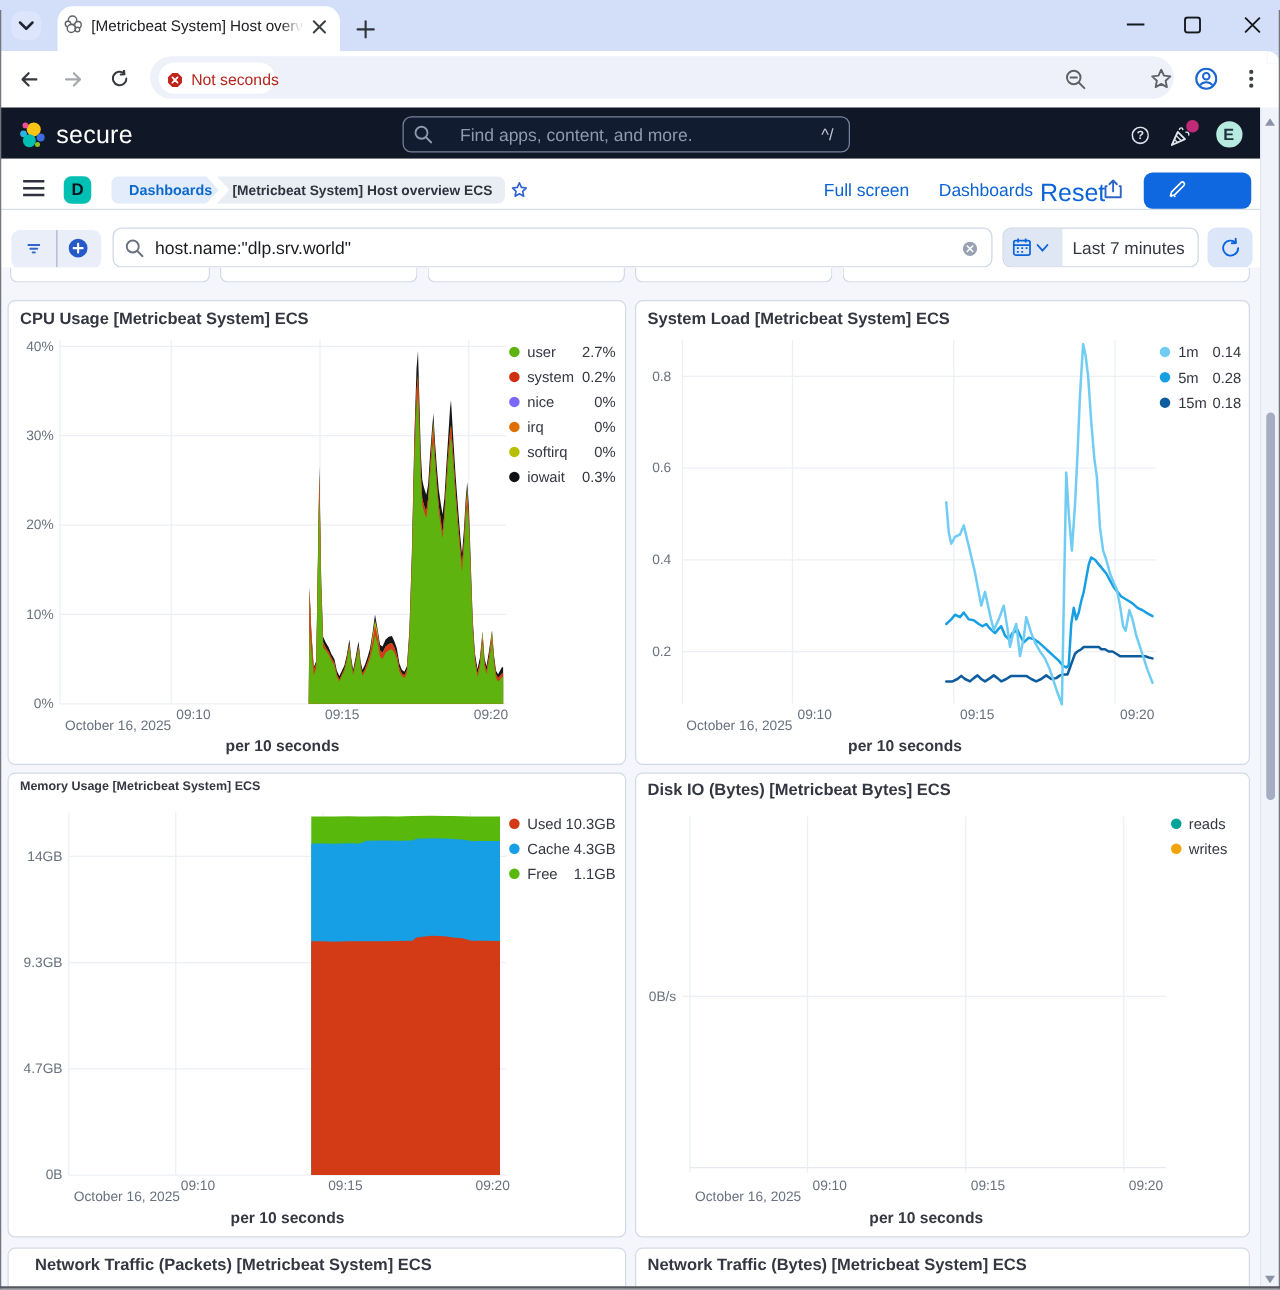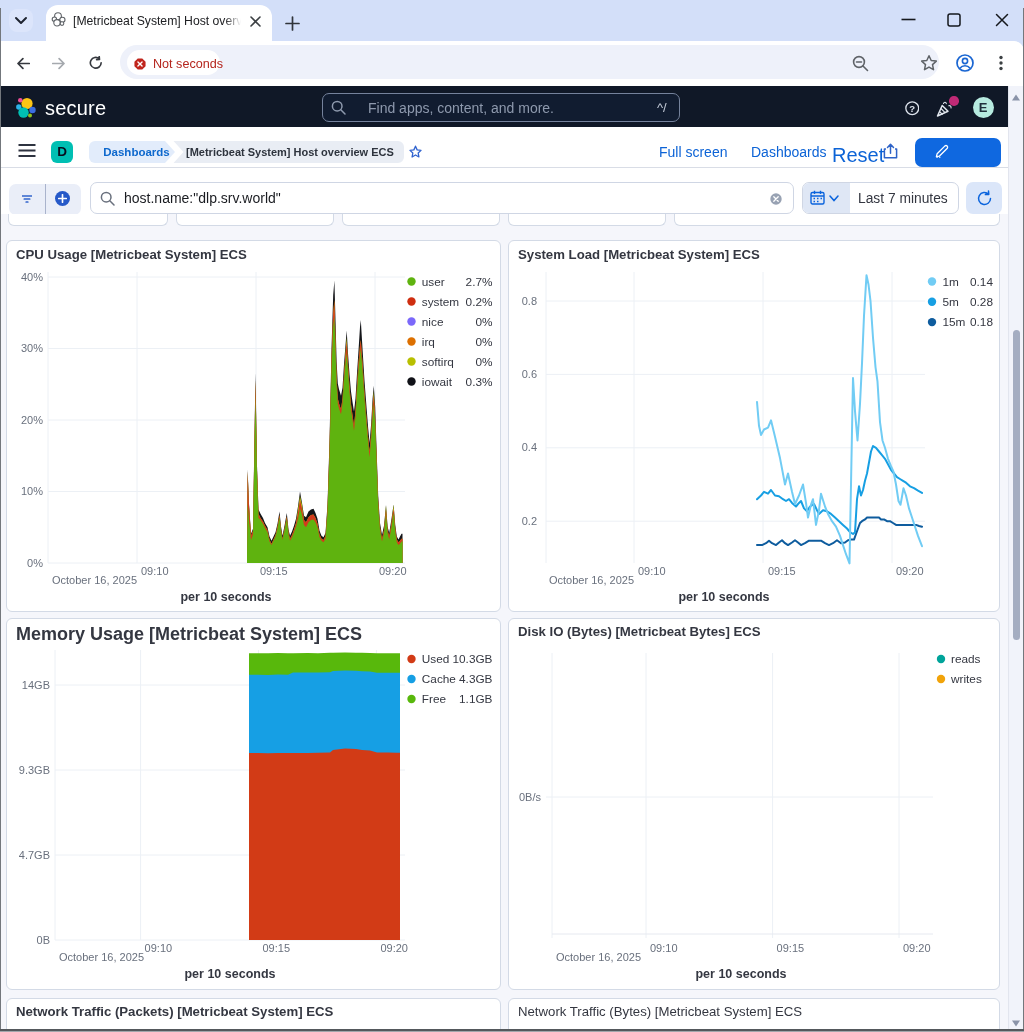--- a/index.html
+++ b/index.html
@@ -277,21 +277,21 @@
       <text x="485" y="45.7" font-size="11.8" fill="#343741" text-anchor="end">0.14</text>
       <circle cx="424" cy="61.8" r="4.2" fill="#179fe3"></circle>
       <text x="434.5" y="66.0" font-size="11.8" fill="#343741">5m</text>
       <text x="485" y="66.0" font-size="11.8" fill="#343741" text-anchor="end">0.28</text>
       <circle cx="424" cy="82.1" r="4.2" fill="#0e5c9e"></circle>
       <text x="434.5" y="86.3" font-size="11.8" fill="#343741">15m</text>
       <text x="485" y="86.3" font-size="11.8" fill="#343741" text-anchor="end">0.18</text>
     </svg>
 
 <div class="abs" style="left:6px;top:618px;width:495px;height:372px;background:#fff;border:1px solid #d3dae6;border-radius:6px;"></div>
-<div class="abs" style="left:16px;top:624px;font-size:18px;font-weight:bold;color:#343741;">Memory Usage [Metricbeat System] ECS</div>
+<div class="abs" style="left:16px;top:624px;font-size:10px;font-weight:bold;color:#343741;">Memory Usage [Metricbeat System] ECS</div>
 <svg class="abs" style="left:6px;top:618px" width="495" height="372">
       <line x1="49" y1="322" x2="399" y2="322" stroke="#ecf0f5" stroke-width="1"></line>
       <line x1="49" y1="237" x2="399" y2="237" stroke="#ecf0f5" stroke-width="1"></line>
       <line x1="49" y1="152" x2="399" y2="152" stroke="#ecf0f5" stroke-width="1"></line>
       <line x1="49" y1="67" x2="399" y2="67" stroke="#ecf0f5" stroke-width="1"></line>
       <line x1="49.0" y1="32" x2="49.0" y2="322" stroke="#ecf0f5" stroke-width="1"></line>
       <line x1="134.6" y1="32" x2="134.6" y2="322" stroke="#ecf0f5" stroke-width="1"></line>
       <line x1="252.5" y1="32" x2="252.5" y2="322" stroke="#ecf0f5" stroke-width="1"></line>
       <line x1="370.4" y1="32" x2="370.4" y2="322" stroke="#ecf0f5" stroke-width="1"></line>
       <polygon points="243.0,35.2 252.0,35.2 262.0,35.2 272.0,35.0 282.0,35.2 287.0,35.2 302.0,35.0 312.0,35.2 324.0,34.8 327.0,34.8 339.0,34.5 350.0,34.8 356.0,34.8 364.0,35.0 371.0,35.2 382.0,35.2 390.0,35.2 394.0,35.2 394.0,322.0 243.0,322.0" fill="#58b80c"></polygon>
@@ -332,23 +332,23 @@
       <text x="395.0" y="334" font-size="11" fill="#69707d">09:20</text>
       <text x="48" y="343" font-size="11" fill="#69707d">October 16, 2025</text>
       <text x="233" y="360" font-size="12.5" font-weight="bold" fill="#343741" text-anchor="middle">per 10 seconds</text>
       <circle cx="433" cy="41.0" r="4.2" fill="#00a49a"></circle>
       <text x="443" y="45.2" font-size="11.8" fill="#343741">reads</text>
       <circle cx="433" cy="61.0" r="4.2" fill="#f1a30a"></circle>
       <text x="443" y="65.2" font-size="11.8" fill="#343741">writes</text>
     </svg>
 
 <div class="abs" style="left:6px;top:998px;width:495px;height:40px;background:#fff;border:1px solid #d3dae6;border-radius:6px;"></div>
-<div class="abs" style="left:16px;top:1004px;font-size:13.2px;font-weight:bold;color:#343741;">Network Traffic (Packets) [Metricbeat System] ECS</div>
+<div class="abs" style="left:28px;top:1004px;font-size:13.2px;font-weight:bold;color:#343741;">Network Traffic (Packets) [Metricbeat System] ECS</div>
 <div class="abs" style="left:508px;top:998px;width:492px;height:40px;background:#fff;border:1px solid #d3dae6;border-radius:6px;"></div>
-<div class="abs" style="left:518px;top:1004px;font-size:13.2px;font-weight:normal;color:#343741;">Network Traffic (Bytes) [Metricbeat System] ECS</div>
+<div class="abs" style="left:518px;top:1004px;font-size:13.2px;font-weight:bold;color:#343741;">Network Traffic (Bytes) [Metricbeat System] ECS</div>
 
 <div class="abs" style="left:1008px;top:86px;width:16px;height:946px;background:#f1f3fa;border-left:1px solid #e2e5ee;"></div>
 <svg class="abs" style="left:1011px;top:93px" width="10" height="9" viewBox="0 0 10 9">
       <path d="M5 1.5 L9 7.5 H1 Z" fill="#8a93a8"></path>
     </svg>
 <div class="abs" style="left:1012.5px;top:330px;width:7px;height:310px;background:#a4adc1;border-radius:4px;"></div>
 <svg class="abs" style="left:1011px;top:1019px" width="10" height="9" viewBox="0 0 10 9">
       <path d="M5 7.5 L9 1.5 H1 Z" fill="#8a93a8"></path>
     </svg>
 

